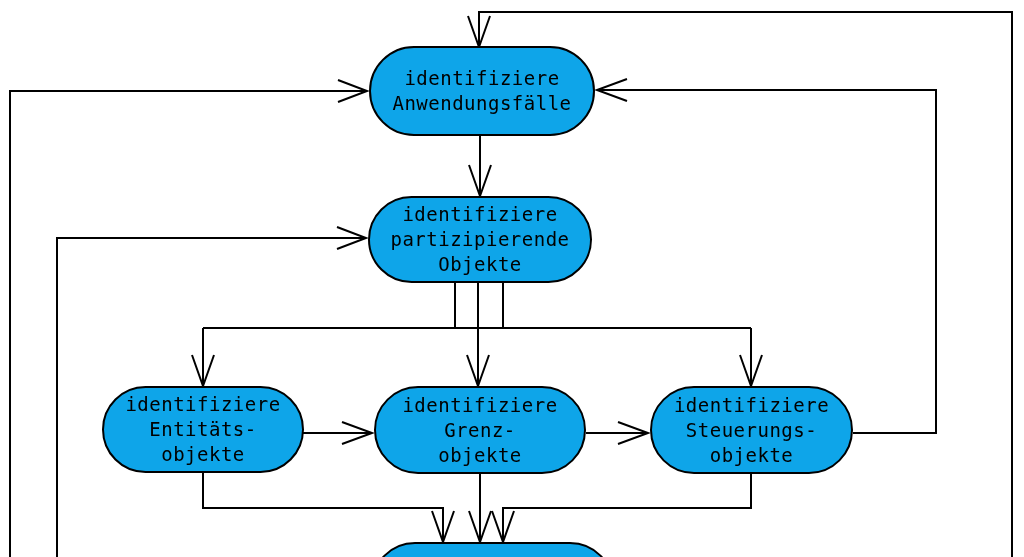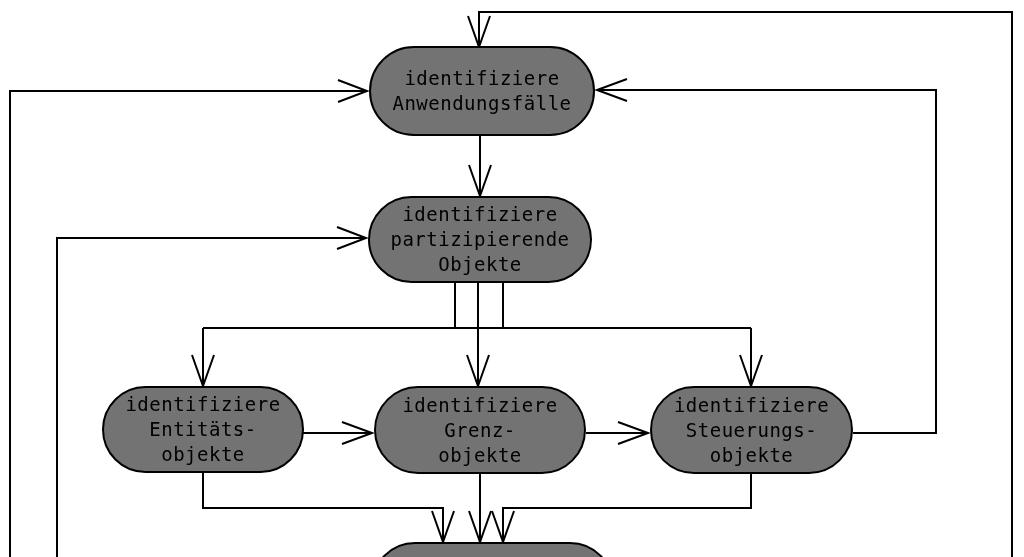--- a/index.html
+++ b/index.html
@@ -14,21 +14,21 @@
   svg.edges {
     position:absolute;
     left:0; top:0;
     width:1024px; height:557px;
     z-index:1;
   }
   .node {
     position:absolute;
     box-sizing:border-box;
     border:2px solid #000000;
-    background:#737373;
+    background:#0ea5e9;
     display:flex;
     align-items:center;
     justify-content:center;
     text-align:center;
     z-index:2;
   }
   .node .lbl {
     font-size:19px;
     line-height:25px;
     color:#000000;

